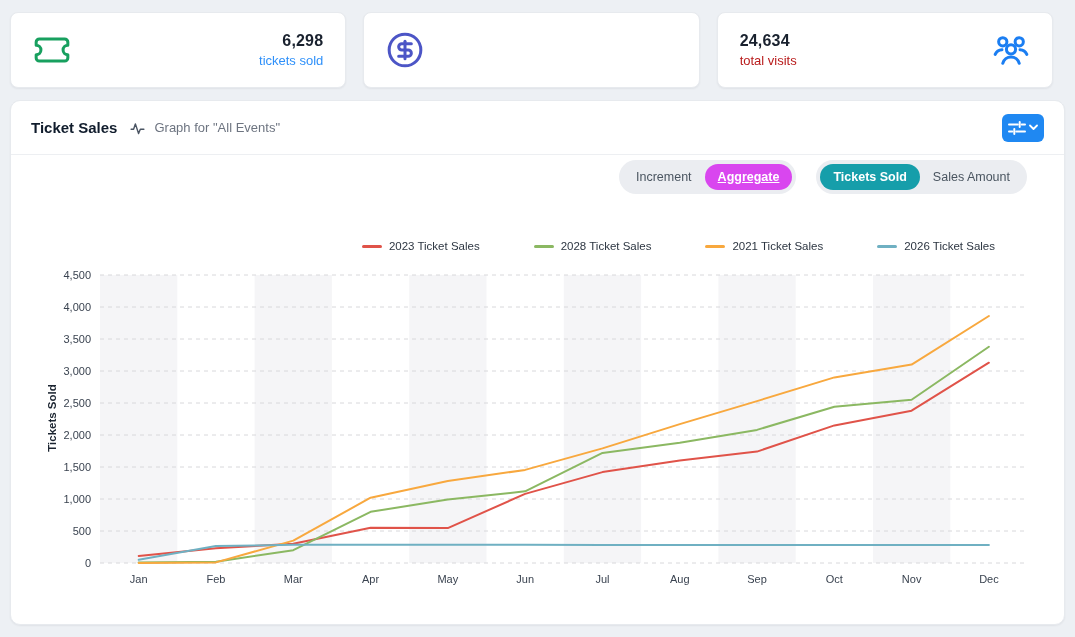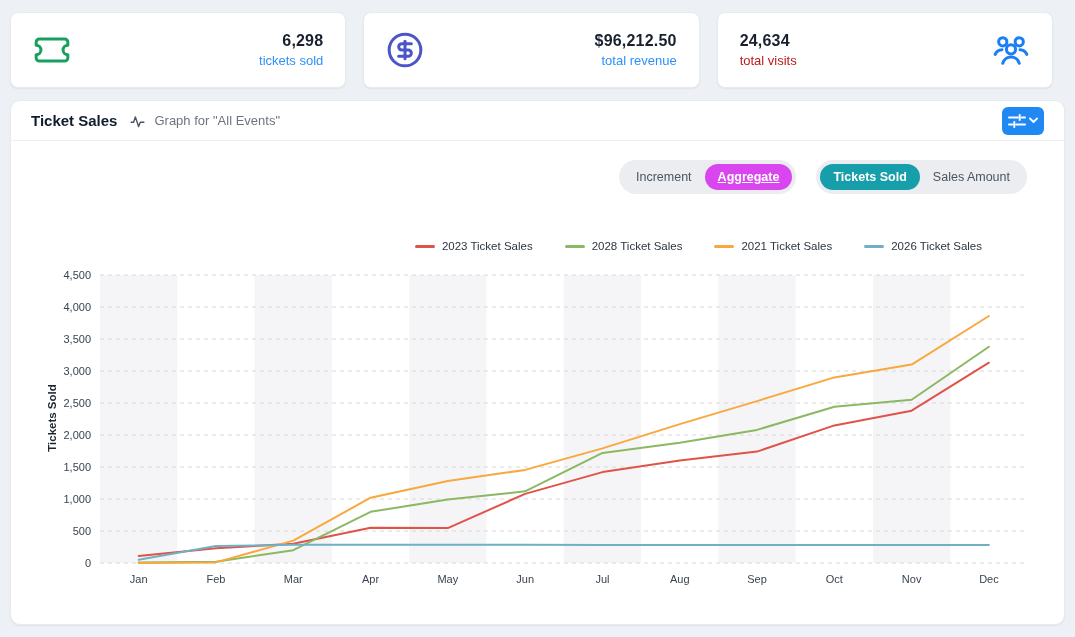--- a/index.html
+++ b/index.html
@@ -21,39 +21,39 @@
   .stat-text.right { text-align:right; }
   .stat-text.left  { text-align:left; }
   .stat-value { font-size:16px; font-weight:700; color:#19212e; letter-spacing:.2px; }
   .stat-label { font-size:13px; margin-top:3px; }
   
   .panel {
     position:absolute; left:10px; right:10px; top:100px; bottom:12px;
     background:#fff; border:1px solid #e7eaee; border-radius:10px;
     box-shadow:0 1px 2px rgba(16,24,40,.06);
   }
-  .panel-header { display:flex; align-items:center; height:40px; padding:0 20px; border-bottom:1px solid #edeff2; }
+  .panel-header { display:flex; align-items:center; height:54px; padding:0 20px; border-bottom:1px solid #edeff2; }
   .panel-title { font-size:15px; font-weight:700; color:#101c2c; }
   .activity-icon svg { width:17px; height:17px; stroke:#4b5563; fill:none; stroke-width:2; stroke-linecap:round; stroke-linejoin:round; margin:2px 8px 0 12px; display:block; }
   .panel-subtitle { font-size:13px; color:#6d7480; }
   .settings-btn {
     margin-left:auto; width:42px; height:28px; border:none; border-radius:6px;
     display:flex; align-items:center; justify-content:center; gap:3px; cursor:pointer; padding:0;
   }
   .settings-btn svg { fill:none; stroke:#fff; stroke-linecap:round; stroke-linejoin:round; display:block; }
   
   .toggles { position:absolute; top:59px; right:37px; display:flex; gap:20px; }
   .toggle-group { background:#ebedf1; border-radius:999px; padding:4px; display:flex; }
   .toggle-option {
     border:none; background:transparent; border-radius:999px; padding:6px 13px;
     font-size:12.5px; color:#4a5560; font-family:inherit; cursor:pointer; white-space:nowrap;
   }
   .toggle-option.active { color:#fff; font-weight:700; }
   
-  .legend { position:absolute; top:139px; right:82px; display:flex; gap:32px; }
+  .legend { position:absolute; top:139px; right:69px; display:flex; gap:54px; }
   .legend-item { display:flex; align-items:center; gap:7px; font-size:11.5px; color:#2d3642; white-space:nowrap; }
   .legend-swatch { width:20px; height:3px; border-radius:2px; display:inline-block; }
   
   .chart-wrap { position:absolute; left:0; top:160px; width:1053px; height:340px; }
   svg.chart { position:absolute; left:23px; top:0; }
   .y-axis-title {
     position:absolute; left:-19px; top:151px; width:120px; text-align:center;
     transform:rotate(-90deg); font-size:11.5px; font-weight:700; color:#1b2430;
   }
   svg.chart text { font-family:"Liberation Sans","DejaVu Sans",sans-serif; font-size:11px; fill:#3a4350; }
@@ -76,24 +76,20 @@
   </div>
 
   <div class="stat-card">
     <span class="stat-icon">
       <svg viewBox="0 0 24 24" style="stroke: rgb(76, 85, 198);">
           <circle cx="12" cy="12" r="10"></circle>
           <path d="M16 8h-6a2 2 0 1 0 0 4h4a2 2 0 1 1 0 4H8"></path>
           <path d="M12 17.5v-11"></path>
         </svg>
     </span>
-    <div class="stat-text right">
-      <div class="stat-value">$96,212.50</div>
-      <div class="stat-label" style="color: rgb(46, 144, 250);">total revenue</div>
-    </div>
   </div>
 
   <div class="stat-card">
     <div class="stat-text left">
       <div class="stat-value">24,634</div>
       <div class="stat-label" style="color: #b91c1c;">total visits</div>
     </div>
     <span class="stat-icon">
       <svg viewBox="0 0 24 24" style="stroke: rgb(27, 126, 242);">
         <circle cx="6.8" cy="6.8" r="2.6"></circle>

